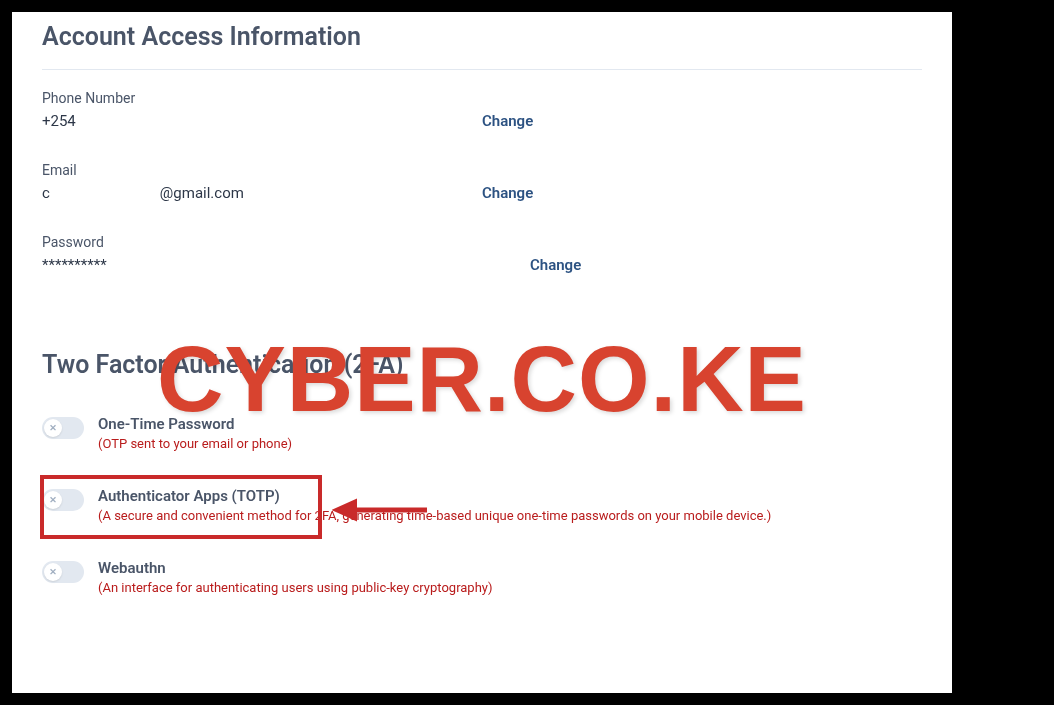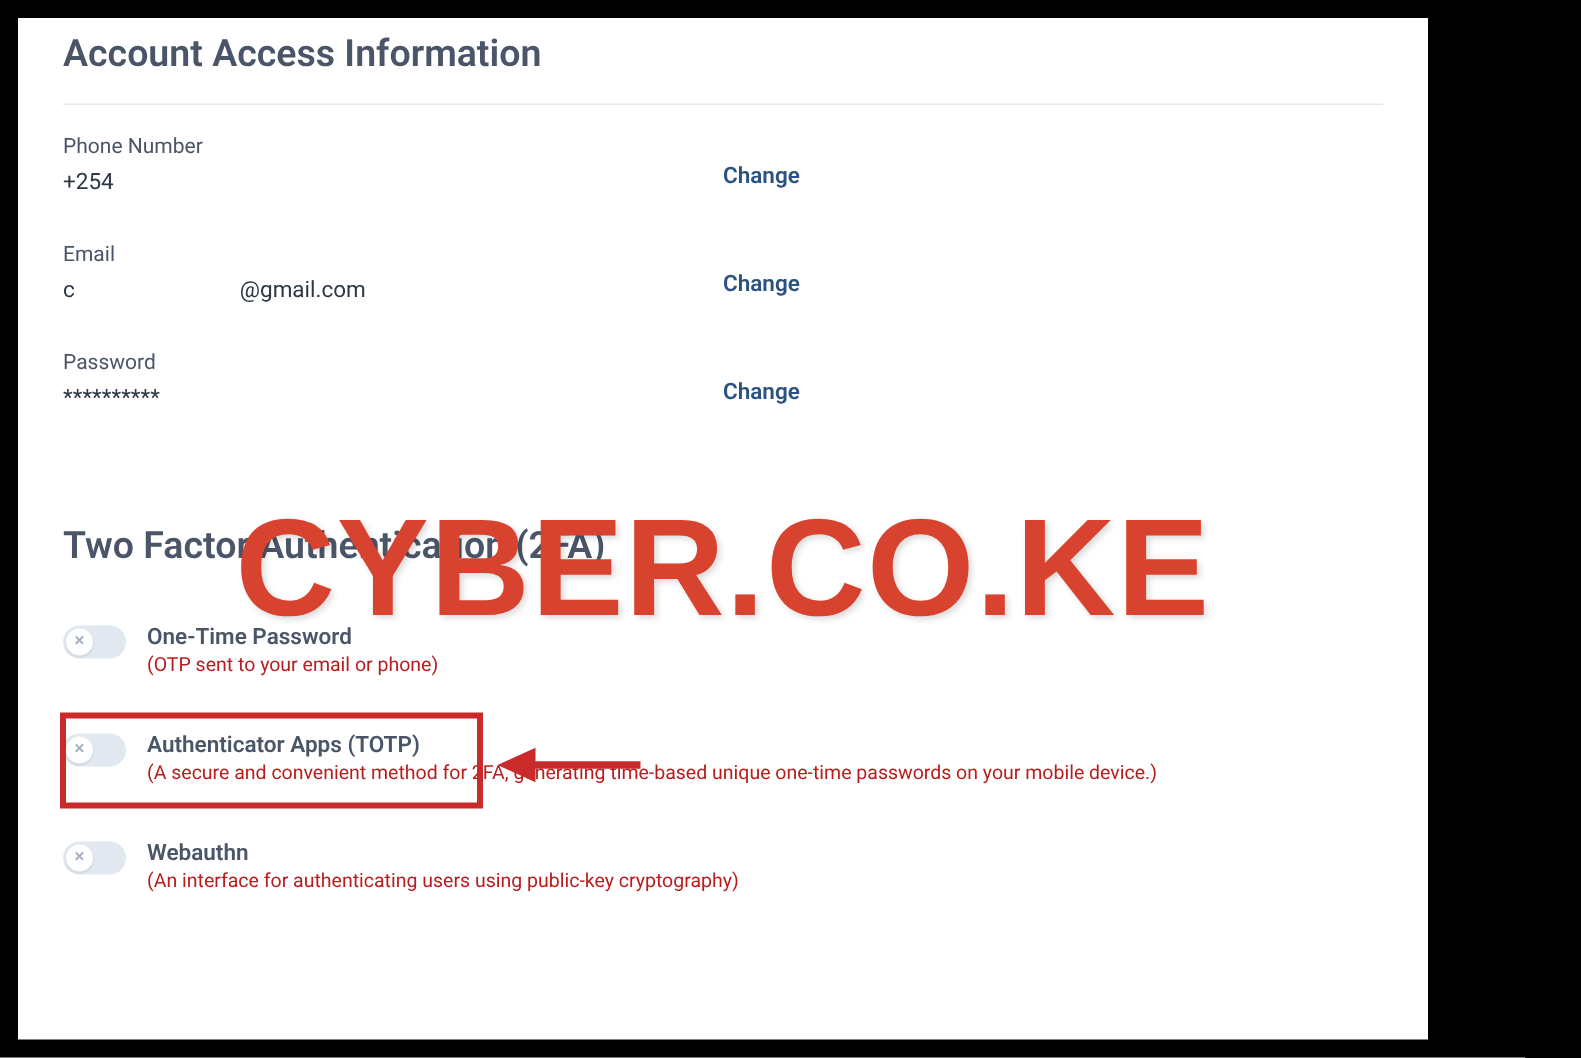--- a/index.html
+++ b/index.html
@@ -29,21 +29,21 @@
       color: #4a5568;
       margin: 10px 0 18px;
     }
     .divider {
       height: 1px;
       background: #e2e8f0;
       margin: 0 0 20px;
     }
     .field-row {
       display: flex;
-      align-items: flex-start;
+      align-items: flex-end;
       margin-bottom: 32px;
     }
     .field-left {
       flex: 0 0 50%;
     }
     .field-label {
       font-size: 14px;
       color: #4a5568;
       margin-bottom: 6px;
     }
@@ -177,21 +177,21 @@
         <div class="field-label">Email</div>
         <div class="field-value">
           <span>c</span><span class="redact"></span><span>@gmail.com</span>
         </div>
       </div>
       <div>
         <a class="change-link">Change</a>
       </div>
     </div>
 
-    <div class="field-row" style="margin-bottom:10px;">
+    <div class="field-row" style="margin-bottom:10px;gap:48px;">
       <div class="field-left">
         <div class="field-label">Password</div>
         <div class="field-value">**********</div>
       </div>
       <div>
         <a class="change-link">Change</a>
       </div>
     </div>
   </div>
 

